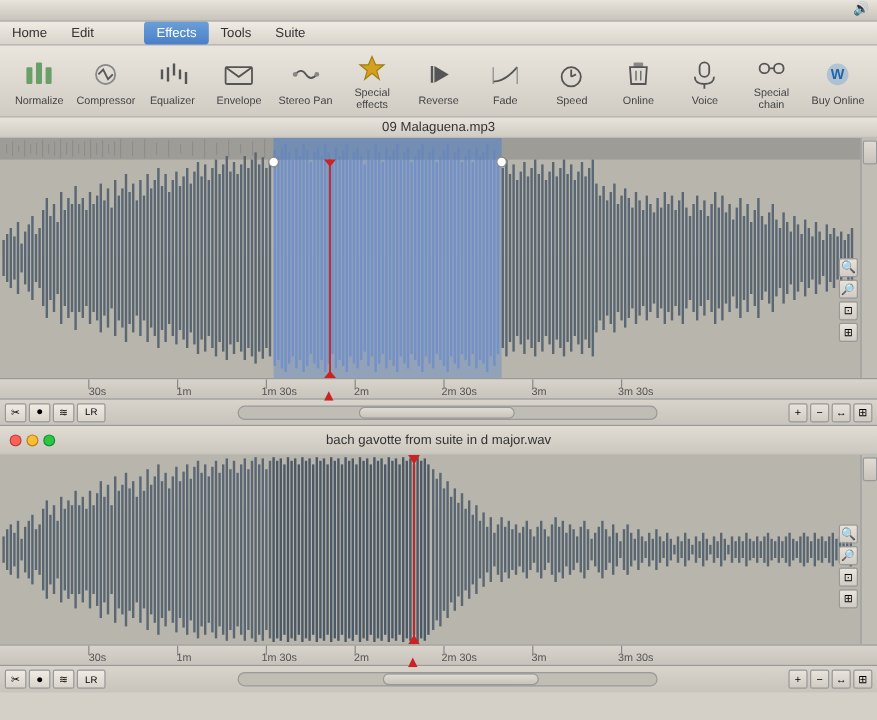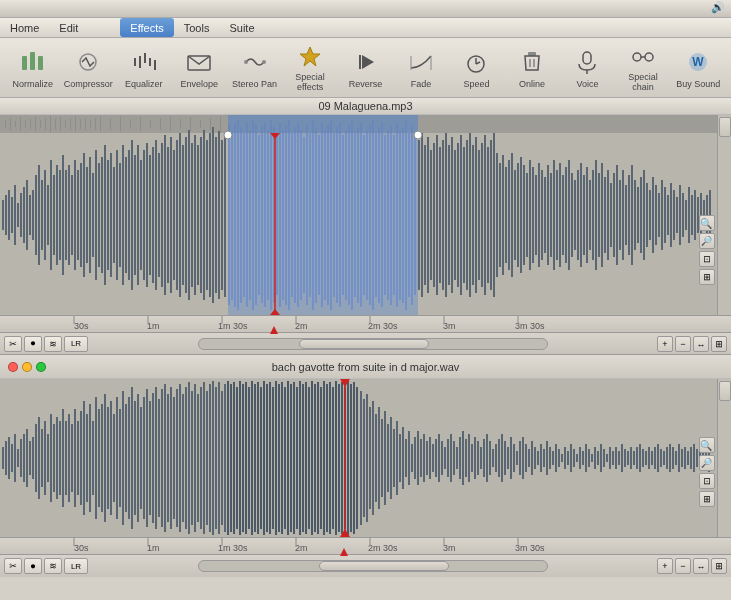--- a/index.html
+++ b/index.html
@@ -323,21 +323,21 @@
       </div>
       <div class="tool-label">Special chain</div>
     </div>
     <div class="tool-btn">
       <div class="tool-icon">
         <svg width="28" height="28" viewBox="0 0 28 28">
           <circle cx="14" cy="14" r="9" fill="#4488cc" opacity="0.3"></circle>
           <text x="14" y="18" text-anchor="middle" font-size="12" fill="#2266aa" font-weight="bold">W</text>
         </svg>
       </div>
-      <div class="tool-label">Buy Sound</div>
+      <div class="tool-label">Buy Online</div>
     </div>
   </div>
 
 <div id="track1">
   <div id="track1-title">
     <span>09 Malaguena.mp3</span>
   </div>
   <div id="waveform-canvas1" style="position:relative;">
     <svg width="731" height="200" style="position:absolute;top:0;left:0;">
 

